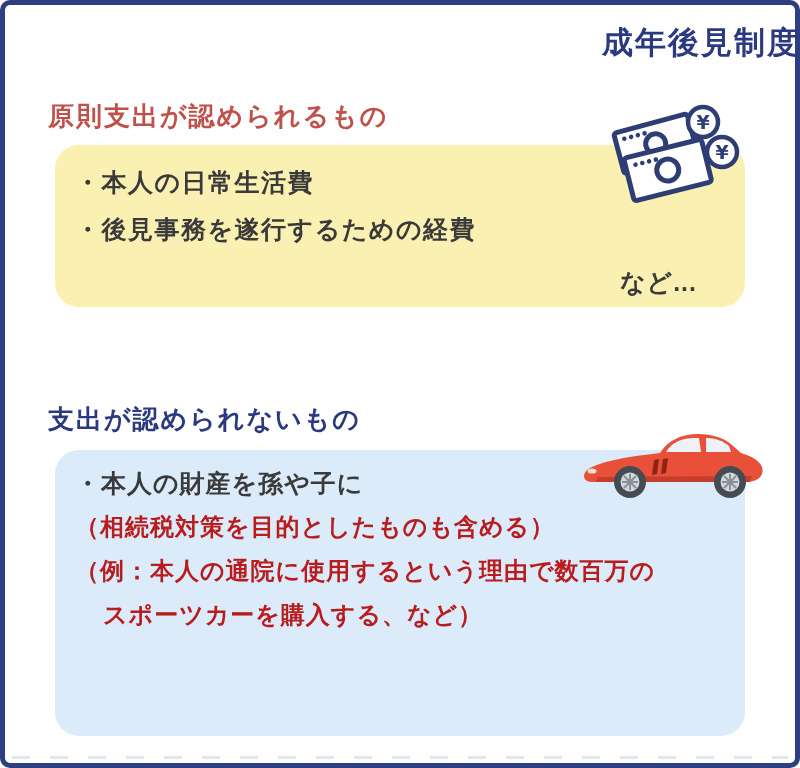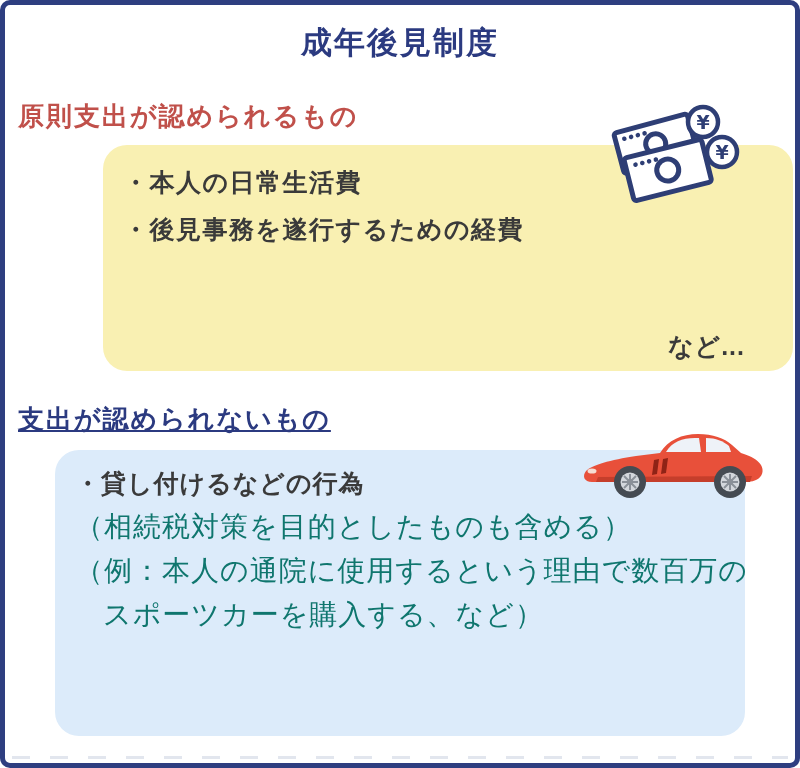--- a/index.html
+++ b/index.html
@@ -21,52 +21,51 @@
     border: 5px solid var(--border-navy, #2e3e80);
     border-radius: 10px;
     box-sizing: border-box;
   }
   .title {
     position: absolute;
     top: 22px;
     left: 0;
     right: 0;
     margin: 0;
-    text-align: center;
+    text-align: right;
     font-size: 31px;
     font-weight: bold;
     letter-spacing: 2px;
     color: var(--heading-navy, #2b3a80);
   }
   .heading {
     position: absolute;
-    left: 18px;
+    left: 48px;
     margin: 0;
     font-size: 26px;
     font-weight: bold;
     letter-spacing: 2px;
     white-space: nowrap;
   }
   .heading.red  { top: 99px;  color: var(--heading-red, #c0504a); }
-  .heading.navy { top: 402px; color: var(--heading-navy, #2b3a80); text-decoration: underline; }
+  .heading.navy { top: 402px; color: var(--heading-navy, #2b3a80); }
 
   .box {
     position: absolute;
     left: 55px;
     width: 690px;
     border-radius: 24px;
     box-sizing: border-box;
     z-index: 1;
   }
   .box.yellow {
     top: 145px;
-    height: 226px;
+    height: 162px;
     background: var(--allowed-box-bg, #f9f0b2);
     padding: 14px 36px 0 20px;
-    margin-left: 48px;
   }
   .box.blue {
     top: 450px;
     height: 286px;
     background: var(--denied-box-bg, #dcebfa);
     padding: 11px 24px 0 20px;
   }
   .item {
     font-size: 25px;
     font-weight: bold;
@@ -85,21 +84,21 @@
     color: var(--body-text, #3a3a3a);
   }
   .line {
     font-size: 25px;
     letter-spacing: 1px;
     line-height: 44px;
     color: var(--body-text, #3a3a3a);
     white-space: nowrap;
   }
   .line.bold   { font-weight: bold; }
-  .line.normal { font-weight: 400; font-size: 28px; color: #0f766e; }
+  .line.normal { font-weight: 700; font-size: 24px; color: #b91c1c; }
   .indent1 { padding-left: 26px; }
   .indent2 { padding-left: 28px; }
 
   .money-icon {
     position: absolute;
     left: 610px;
     top: 103px;
     width: 140px;
     height: 102px;
     z-index: 3;
@@ -234,20 +233,20 @@
         <line class="spoke" x1="-8" y1="0" x2="8" y2="0"></line>
         <line class="spoke" x1="0" y1="-8" x2="0" y2="8"></line>
         <line class="spoke" x1="-6" y1="-6" x2="6" y2="6"></line>
         <line class="spoke" x1="-6" y1="6" x2="6" y2="-6"></line>
         <circle class="hub" r="3"></circle>
       </g>
     </svg>
   </div>
 
   <div class="box blue">
-    <div class="line bold">・貸し付けるなどの行為</div>
+    <div class="line bold">・本人の財産を孫や子に</div>
     <div class="line normal">（相続税対策を目的としたものも含める）</div>
     <div class="line normal">（例：本人の通院に使用するという理由で数百万の</div>
     <div class="line normal indent2">スポーツカーを購入する、など）</div>
   </div>
 
   <div class="bottom-dashes"></div>
 </div>
 
 </body></html>

